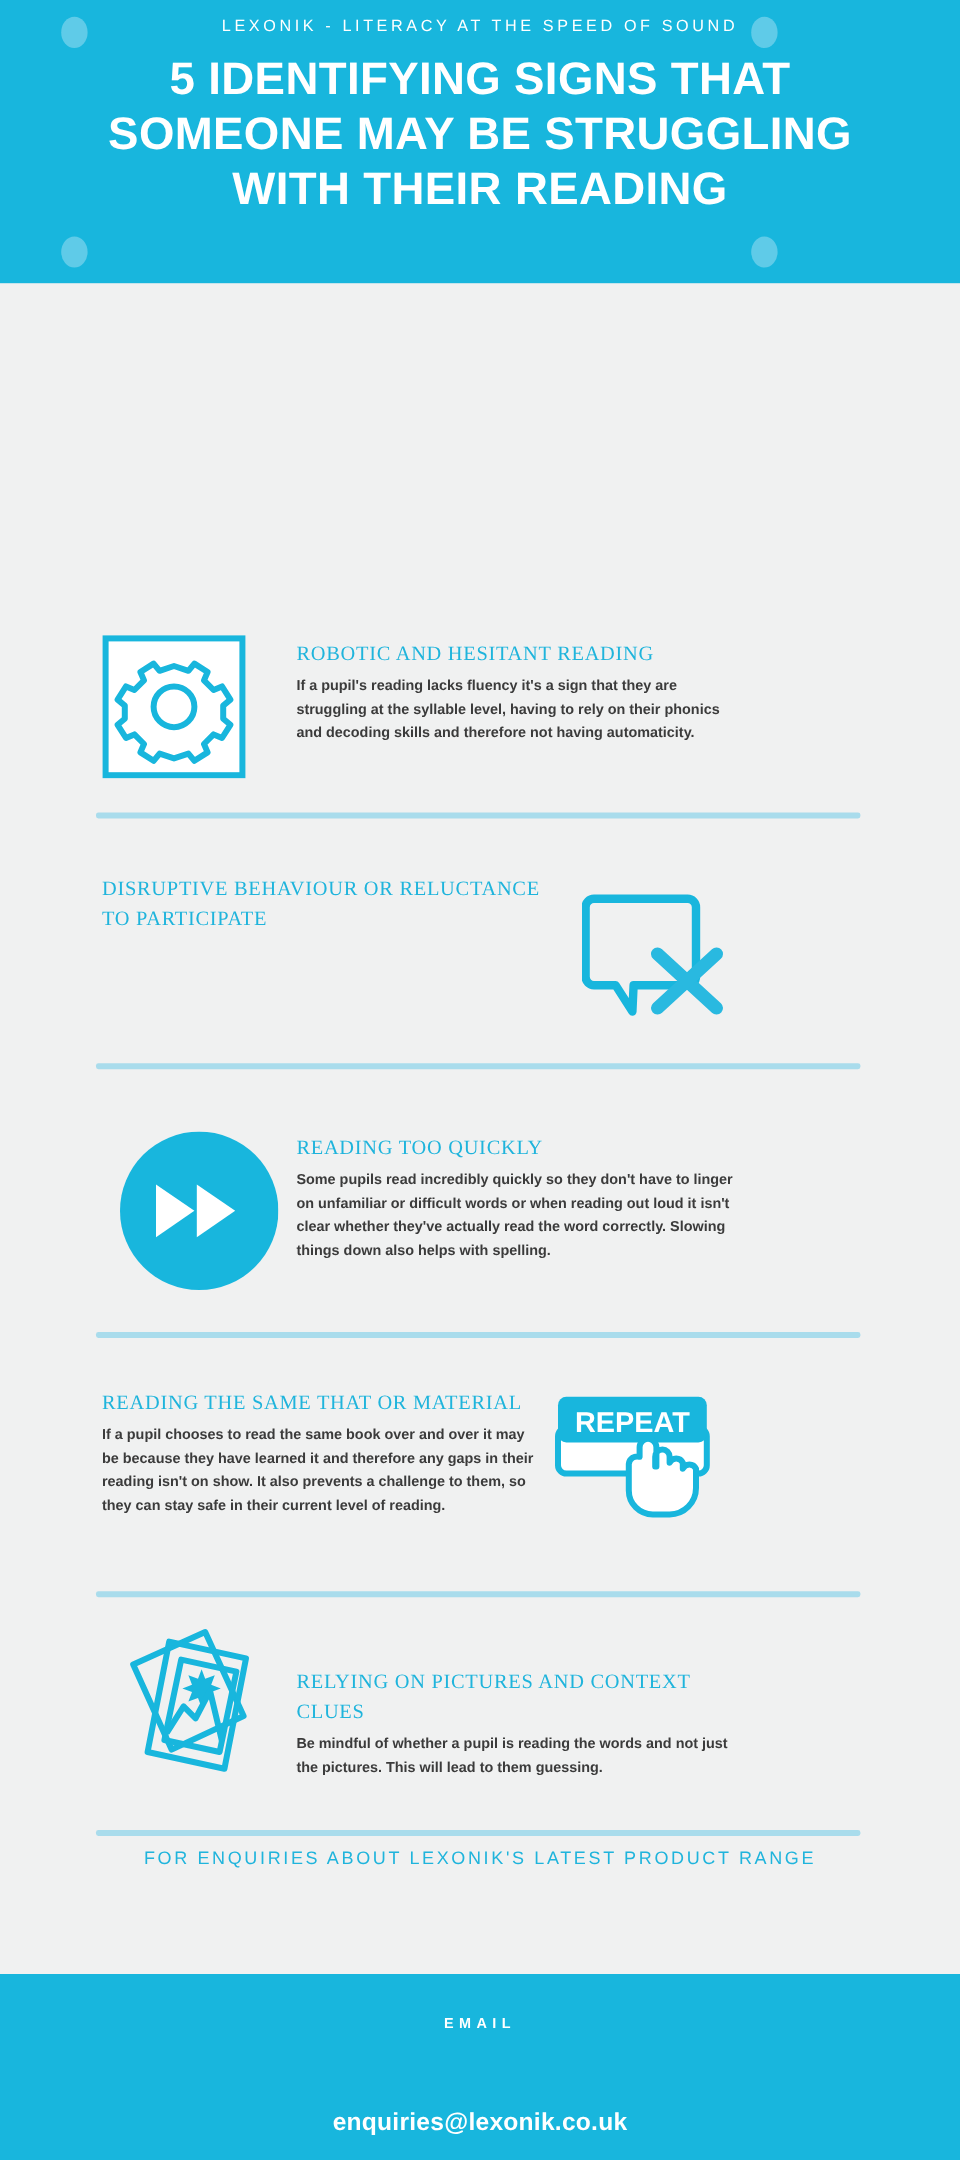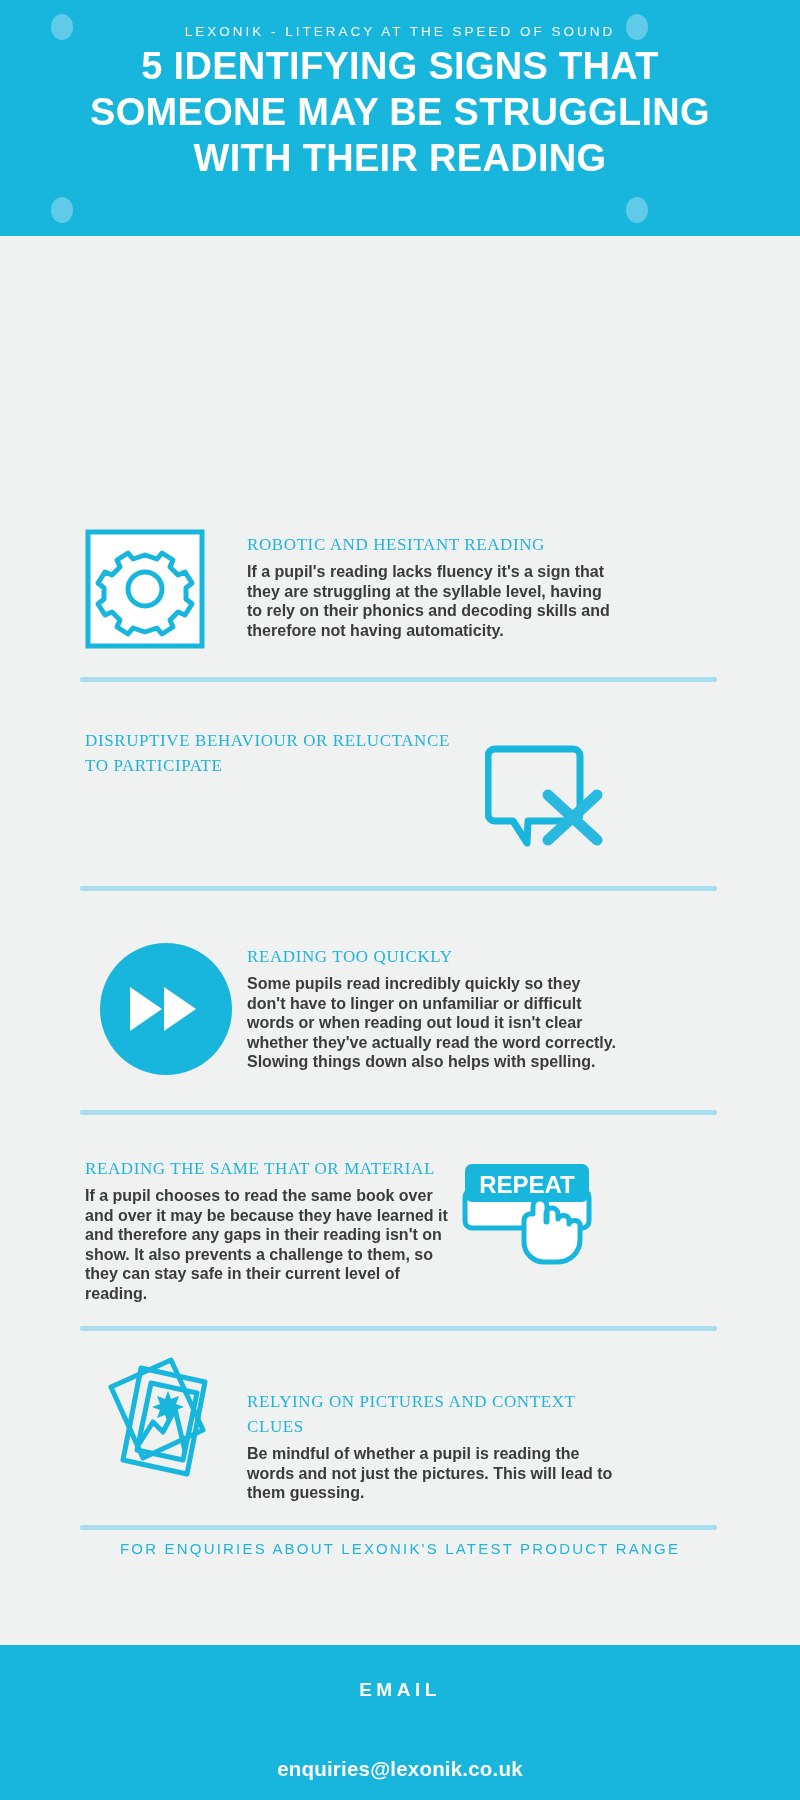--- a/index.html
+++ b/index.html
@@ -46,21 +46,20 @@
   .kicker {
     position: absolute;
     top: 14px;
     left: 0;
     width: 800px;
     text-align: center;
     color: #ffffff;
     font-size: 13.5px;
     font-weight: 400;
     letter-spacing: 3.0px;
-    margin-top: 10px;
   }
 
   .main-title {
     position: absolute;
     top: 43px;
     left: 60px;
     width: 680px;
     text-align: center;
     color: #ffffff;
     font-size: 38px;
@@ -104,21 +103,21 @@
     font-family: "Liberation Serif", serif;
     font-size: 17px;
     line-height: 25px;
     font-weight: 400;
     letter-spacing: 0.6px;
     margin-bottom: 5px;
   }
 
   .sec-body {
     color: #3b3b3b;
-    font-size: 16px;
+    font-size: 12px;
     line-height: 19.6px;
     font-weight: 600;
   }
 
   .iconwrap {
     position: absolute;
     display: flex;
     align-items: center;
     justify-content: center;
   }
@@ -146,21 +145,21 @@
     height: 155px;
     background: #18b6dd;
   }
   .footer-label {
     position: absolute;
     top: 34px;
     left: 0;
     width: 800px;
     text-align: center;
     color: #ffffff;
-    font-size: 19px;
+    font-size: 12px;
     font-weight: 700;
     letter-spacing: 4.5px;
   }
   .footer-email {
     position: absolute;
     top: 80px;
     left: 0;
     width: 800px;
     text-align: center;
     color: #ffffff;

